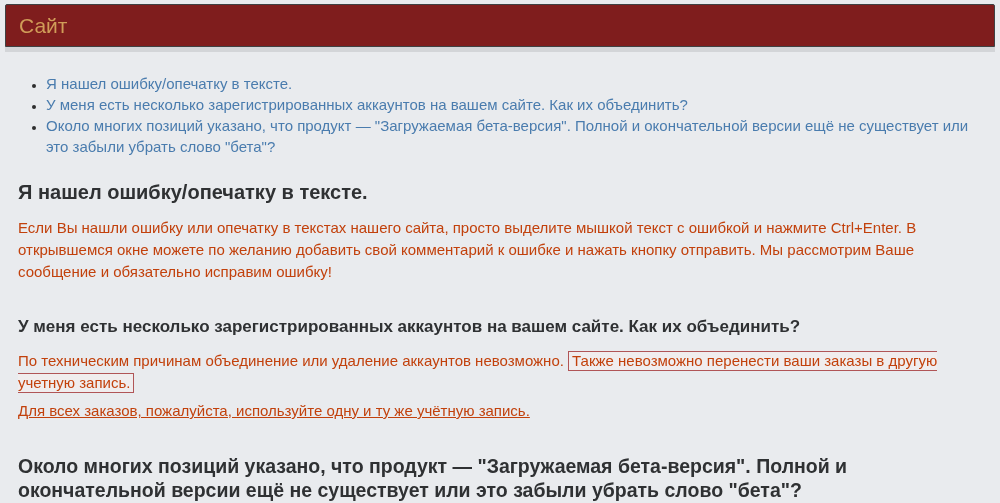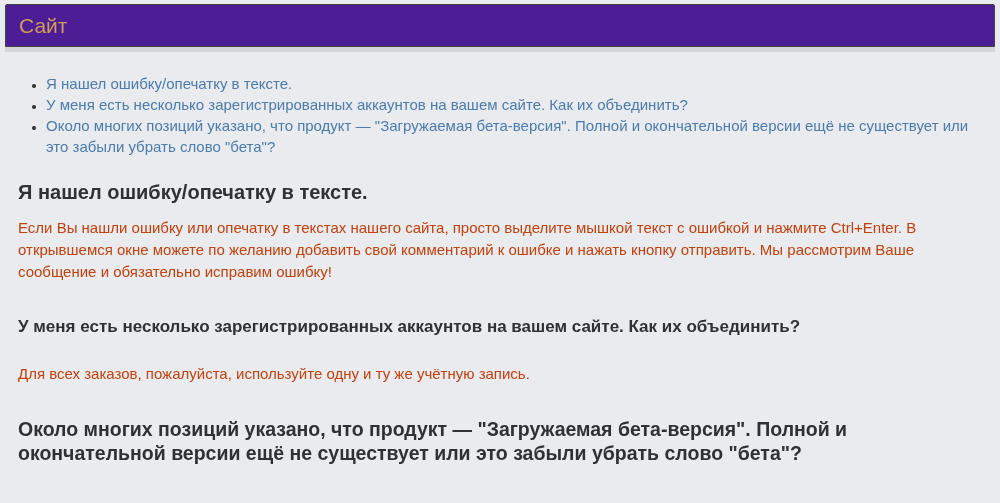--- a/index.html
+++ b/index.html
@@ -6,21 +6,21 @@
   html, body { margin: 0; padding: 0; }
   body {
     width: 1000px; height: 503px; overflow: hidden;
     background: #e9ebee;
     font-family: "Liberation Sans", "DejaVu Sans", sans-serif;
     color: #3e4043;
   }
   .panel-header {
     margin: 4px 5px 0 5px;
     height: 43px;
-    background: #4c1d95;
+    background: #7f1d1d;
     border: 1px solid #3f4143;
     border-radius: 2px 2px 0 0;
     display: flex;
     align-items: center;
   }
   .panel-header .title {
     padding-left: 13px;
     font-size: 21px;
     font-weight: 400;
     color: #d09c58;
@@ -70,21 +70,21 @@
     line-height: 24px;
     max-width: 965px;
   }
   p.body {
     margin: 12px 0 0 0;
     font-size: 15px;
     line-height: 22px;
     color: #c2410c;
     max-width: 952px;
   }
-  p.body.spaced { margin-top: 25px; }
+  p.body.spaced { margin-top: 6px; text-decoration: underline; }
   .redbox {
     border: 1px solid #b05557;
     background: #f0edee;
     padding: 0 3px 1px 3px;
   }
 </style>
 </head>
 <body>
 
 <div>
@@ -105,18 +105,19 @@
       </li>
       <li>
         <a href="#">Около многих позиций указано, что продукт — "Загружаемая бета-версия". Полной и окончательной версии ещё не существует или это забыли убрать слово "бета"?</a>
       </li>
     </ul>
 
     <h1 class="q">Я нашел ошибку/опечатку в тексте.</h1>
     <p class="body">Если Вы нашли ошибку или опечатку в текстах нашего сайта, просто выделите мышкой текст с ошибкой и нажмите Ctrl+Enter. В открывшемся окне можете по желанию добавить свой комментарий к ошибке и нажать кнопку отправить. Мы рассмотрим Ваше сообщение и обязательно исправим ошибку!</p>
 
     <h2 class="q">У меня есть несколько зарегистрированных аккаунтов на вашем сайте. Как их объединить?</h2>
+    <p class="body"><span>По техническим причинам объединение или удаление аккаунтов невозможно.</span> <span class="redbox">Также невозможно перенести ваши заказы в другую учетную запись.</span></p>
     <p class="body spaced">Для всех заказов, пожалуйста, используйте одну и ту же учётную запись.</p>
 
     <h1 class="q wide">Около многих позиций указано, что продукт — "Загружаемая бета-версия". Полной и окончательной версии ещё не существует или это забыли убрать слово "бета"?</h1>
 
   </div>
 </div>
 
 </body></html>

